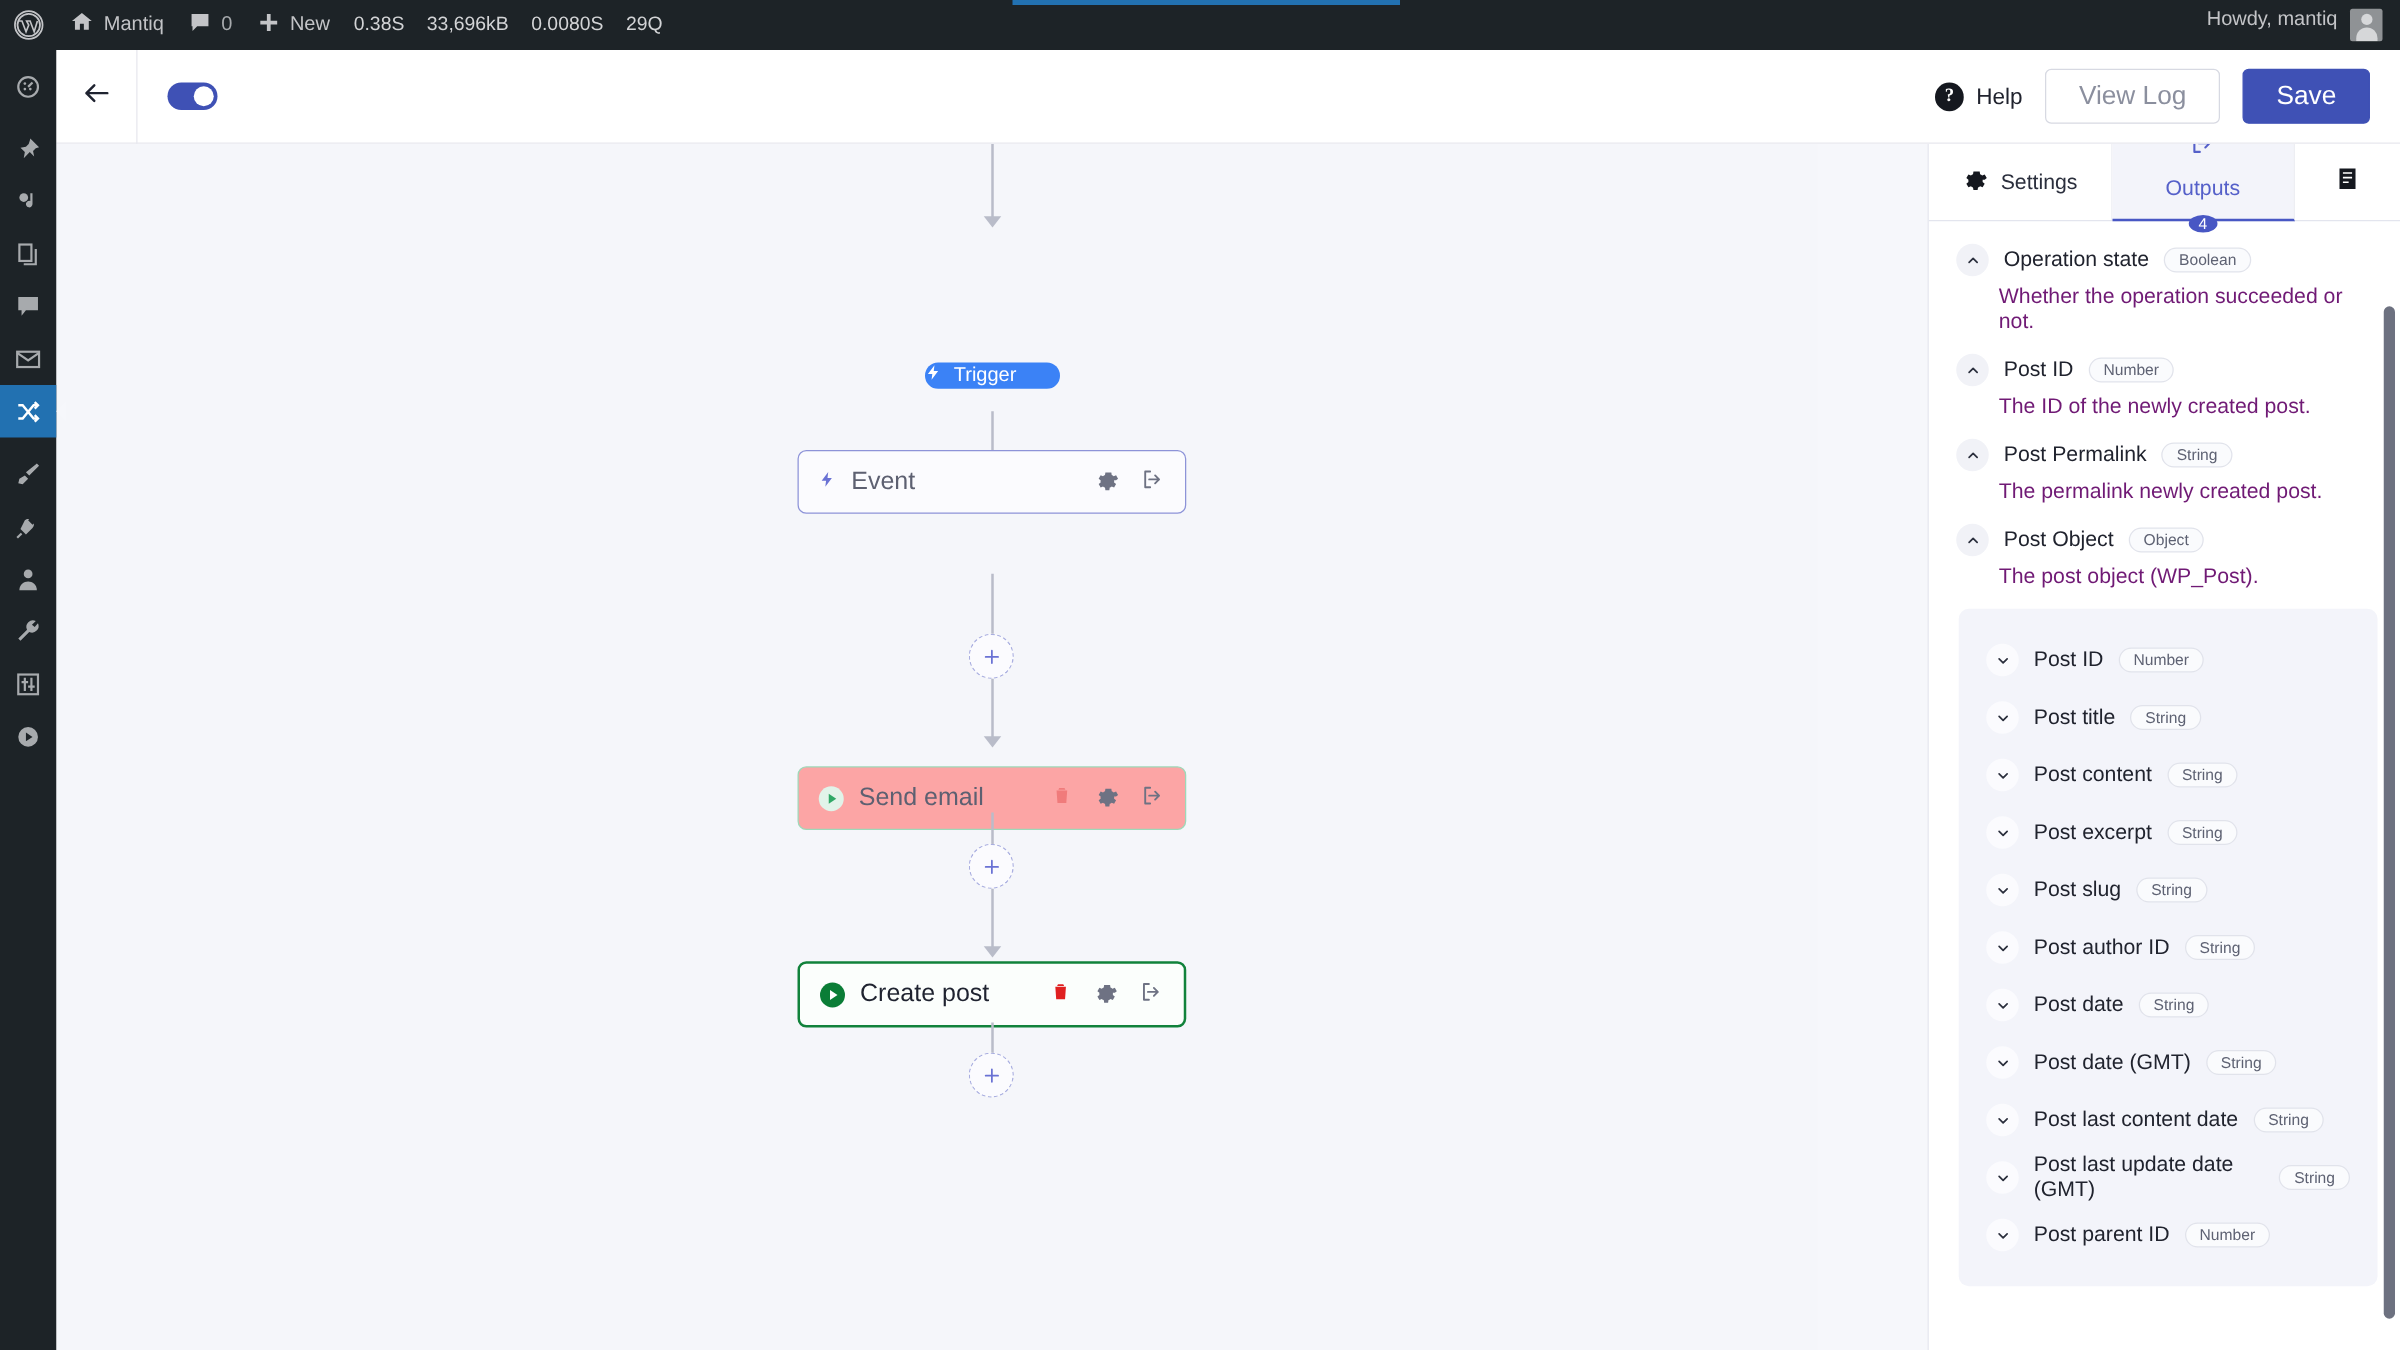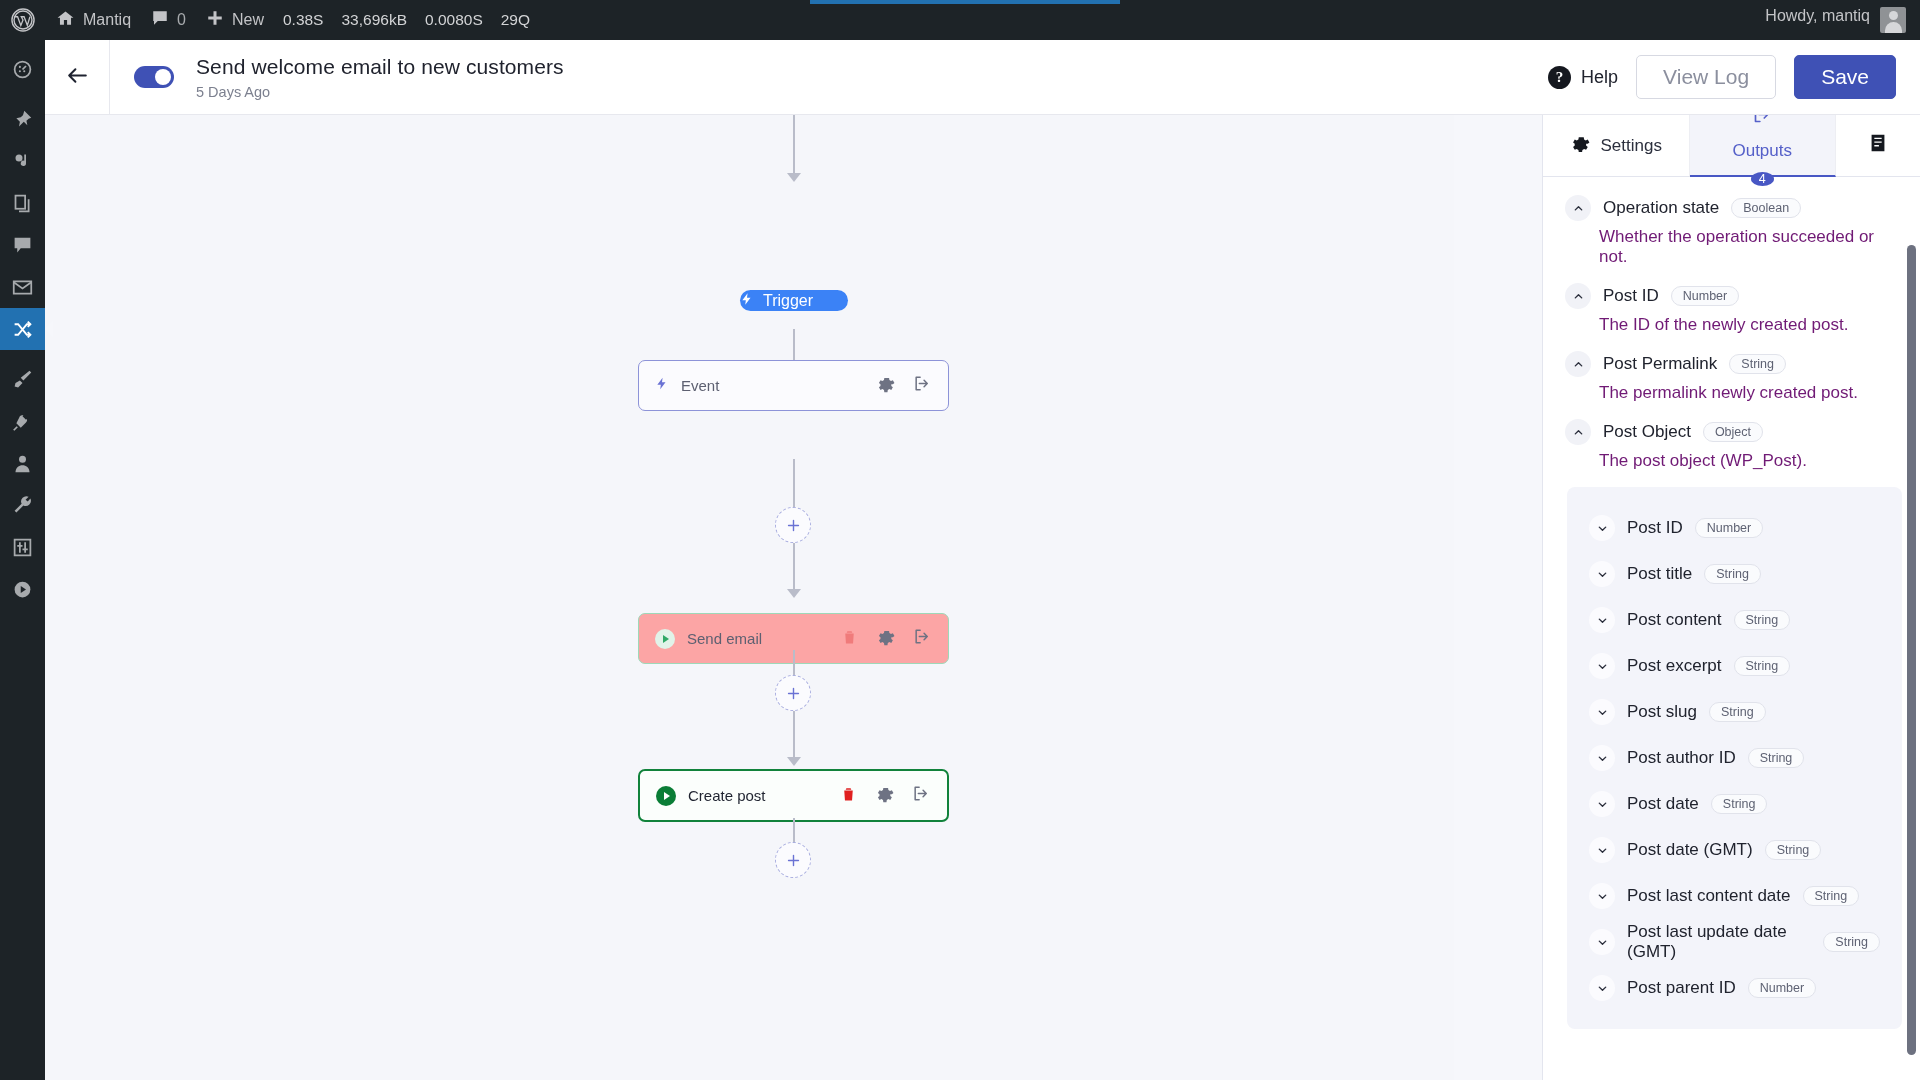--- a/index.html
+++ b/index.html
@@ -154,21 +154,21 @@
   .node {
     position:absolute; left: 593px; width: 311px;
     background: #fff; border-radius: 7px;
   }
   .node-event {
     top: 245px; border: 1.6px solid #8d93d8; background:#fbfbfe;
   }
   .node-row {
     height: 49px; display:flex; align-items:center; padding: 0 16px; gap:12px;
   }
-  .node-label { font-size: 15px; color:#5d6071; flex:1; }
+  .node-label { font-size: 20px; color:#5d6071; flex:1; }
   .node-label.dark { color:#1f2330; }
   .node-icons { display:flex; align-items:center; gap:18px; color:#6e7283; }
   .node-body {
     border-top: 1px solid #e3e5ee;
     height: 50px; display:flex; align-items:center; padding: 0 16px;
     font-size: 16px; color:#8b8f9e;
   }
   .node-body b { color:#52566a; font-weight:700; margin-right:5px; }
   .node-send {
     top: 498px; border: 1.6px solid #9ed8b8; background:#fca5a5;
@@ -413,24 +413,20 @@
     <span>
       <svg width="25" height="25" viewBox="0 0 24 24" fill="none" stroke="currentColor" stroke-width="1.9" stroke-linecap="round" stroke-linejoin="round">
           <path d="M20 12H4M10 6l-6 6 6 6"></path>
         </svg>
     </span>
   </div>
   <div class="hdr-divider"></div>
   <div class="hdr-left">
     <div class="toggle">
       <div class="knob"></div>
-    </div>
-    <div>
-      <div class="wf-title">Send welcome email to new customers</div>
-      <div class="wf-sub">5 Days Ago</div>
     </div>
   </div>
   <div class="hdr-right">
     <div class="help-btn">
       <span class="help-circle">?</span>
       <span>Help</span>
     </div>
     <div class="btn btn-outline">View Log</div>
     <div class="btn btn-primary">Save</div>
   </div>

